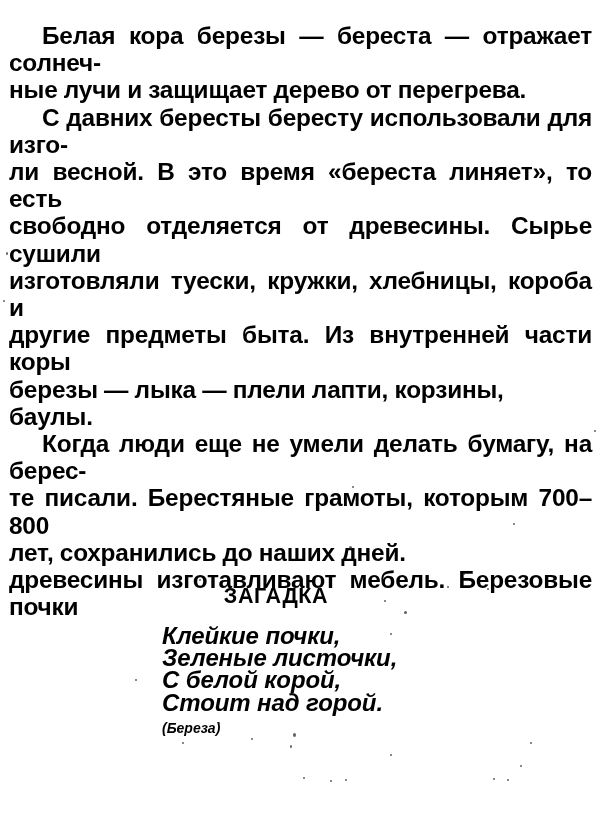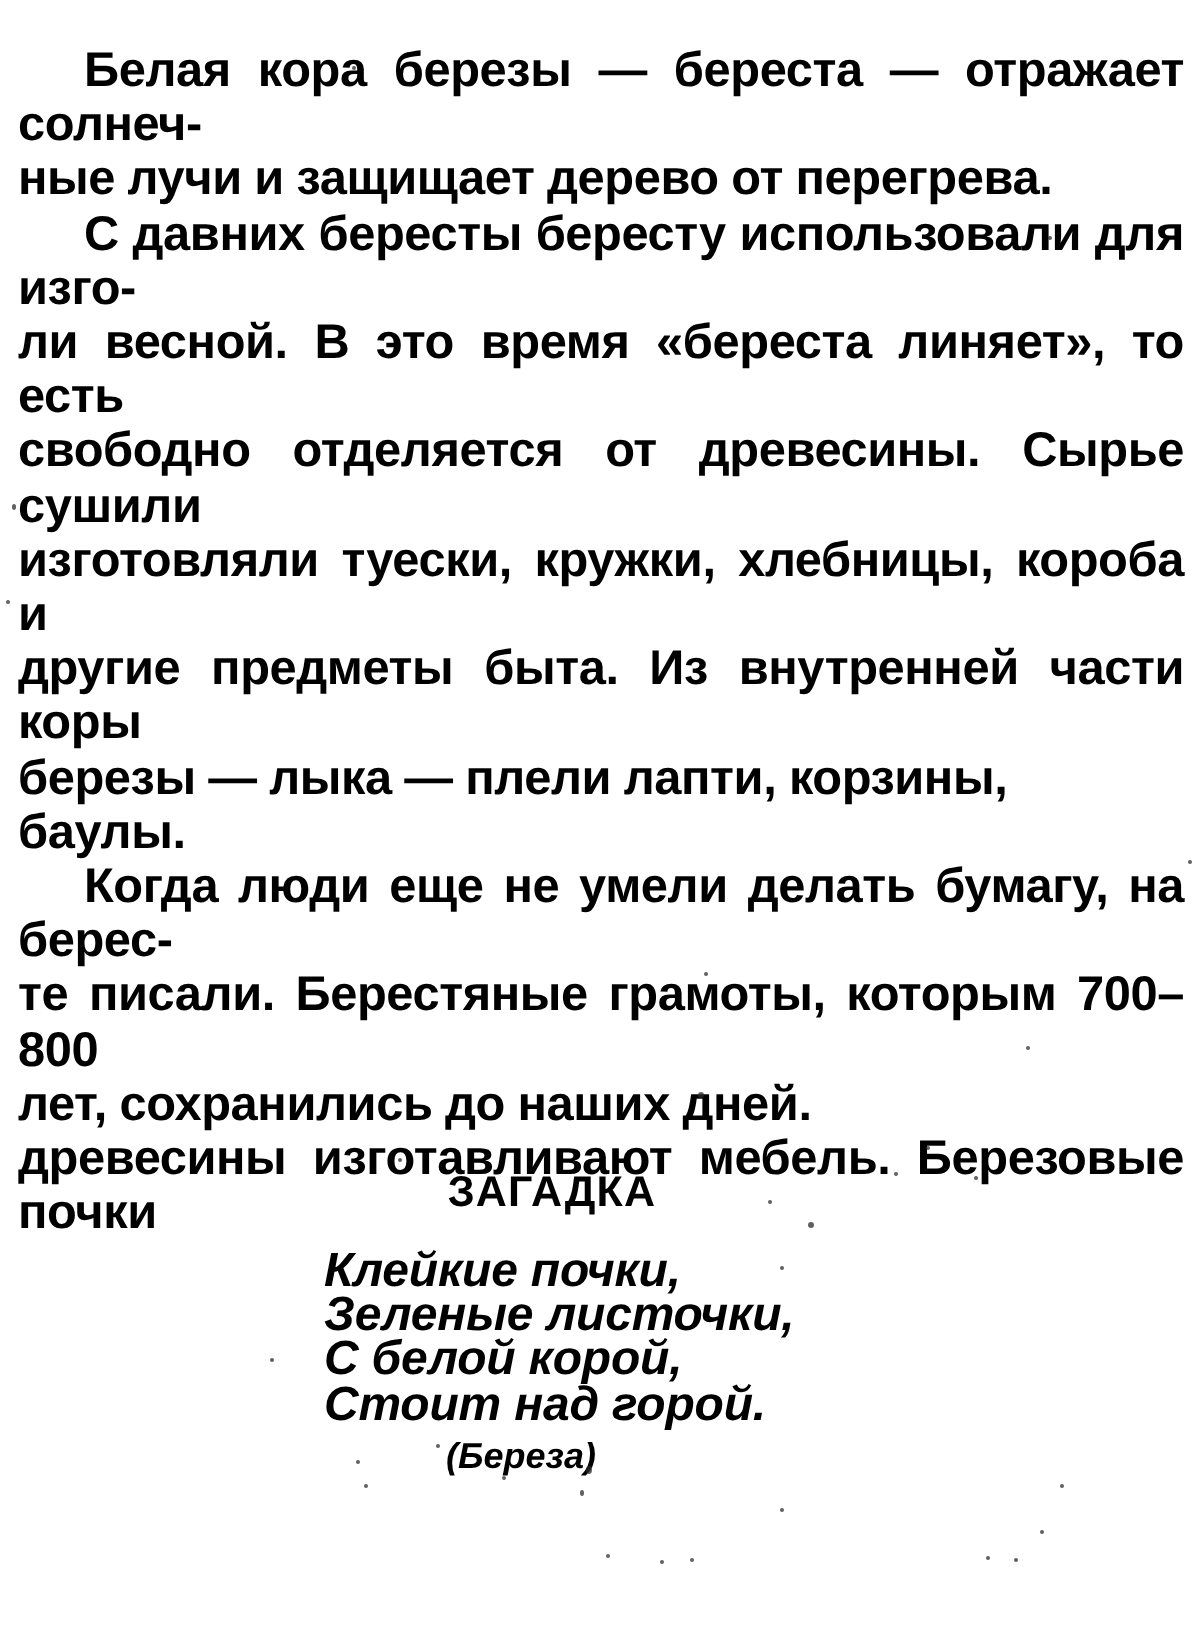--- a/index.html
+++ b/index.html
@@ -87,25 +87,25 @@
     font-style: italic;
     text-align: left;
     white-space: nowrap;
     letter-spacing: -0.1px;
   }
 
   .verse-answer {
     display: block;
     margin: 0;
     padding-top: 3px;
-    font-size: 18px;
+    font-size: 14px;
     line-height: 22.2px;
     font-weight: 700;
     font-style: italic;
-    text-align: center;
+    text-align: left;
     white-space: nowrap;
   }
 
   
   .speckles {
     position: absolute;
     inset: 0;
     pointer-events: none;
   }
 

